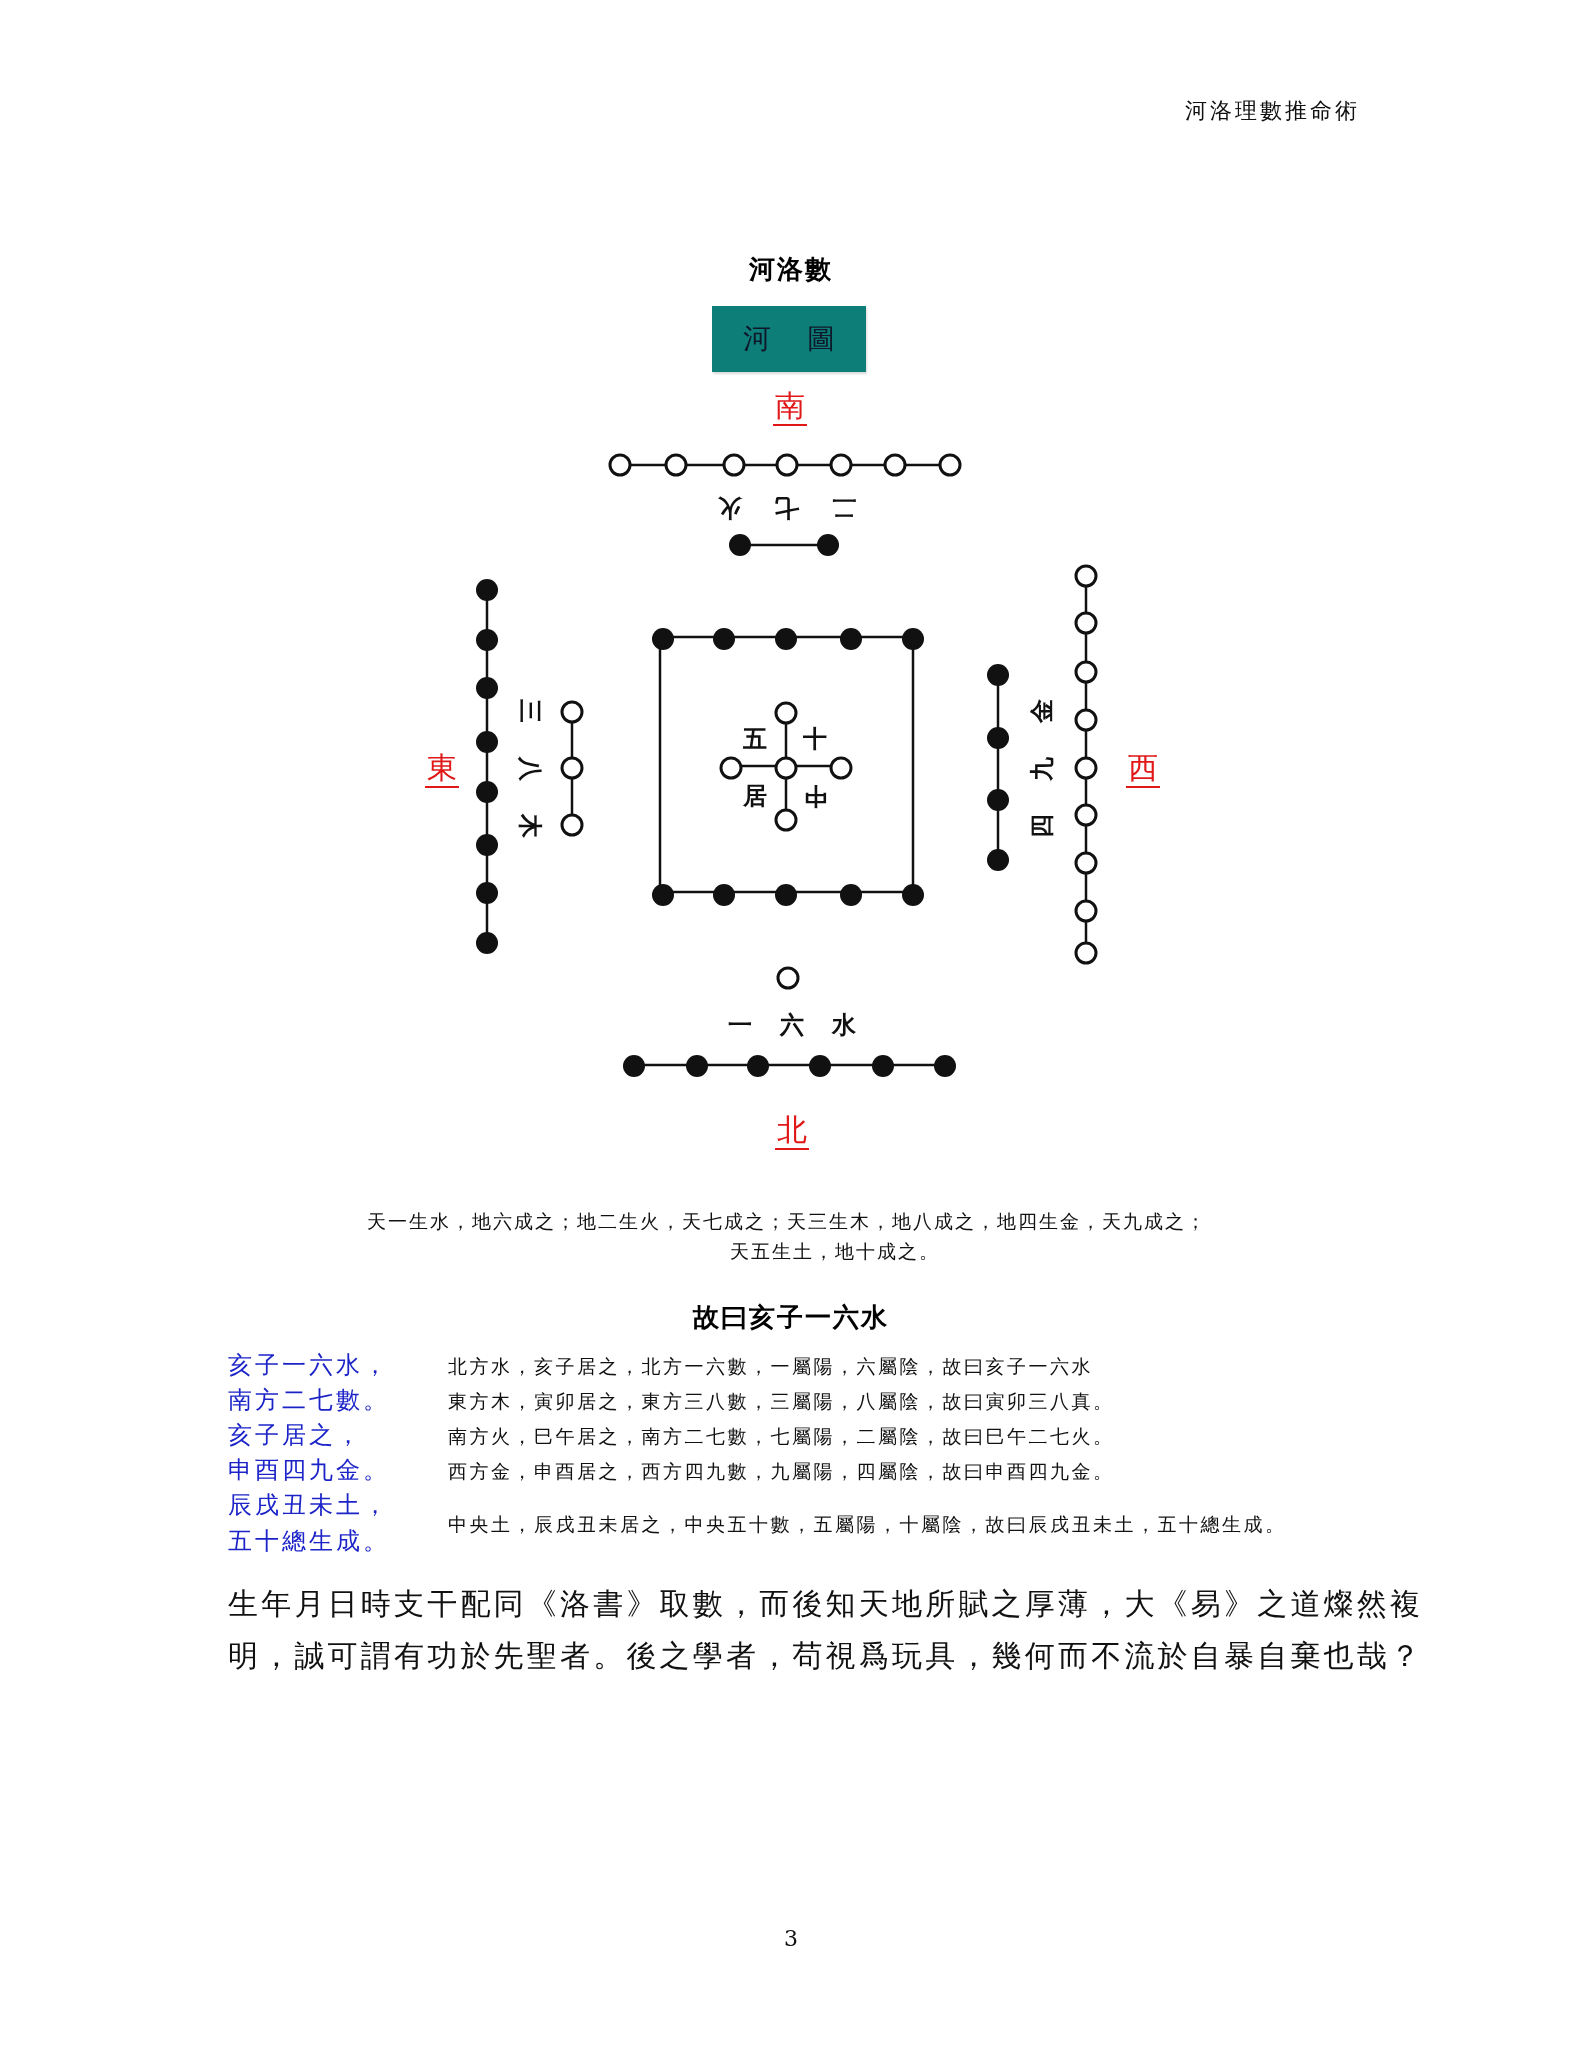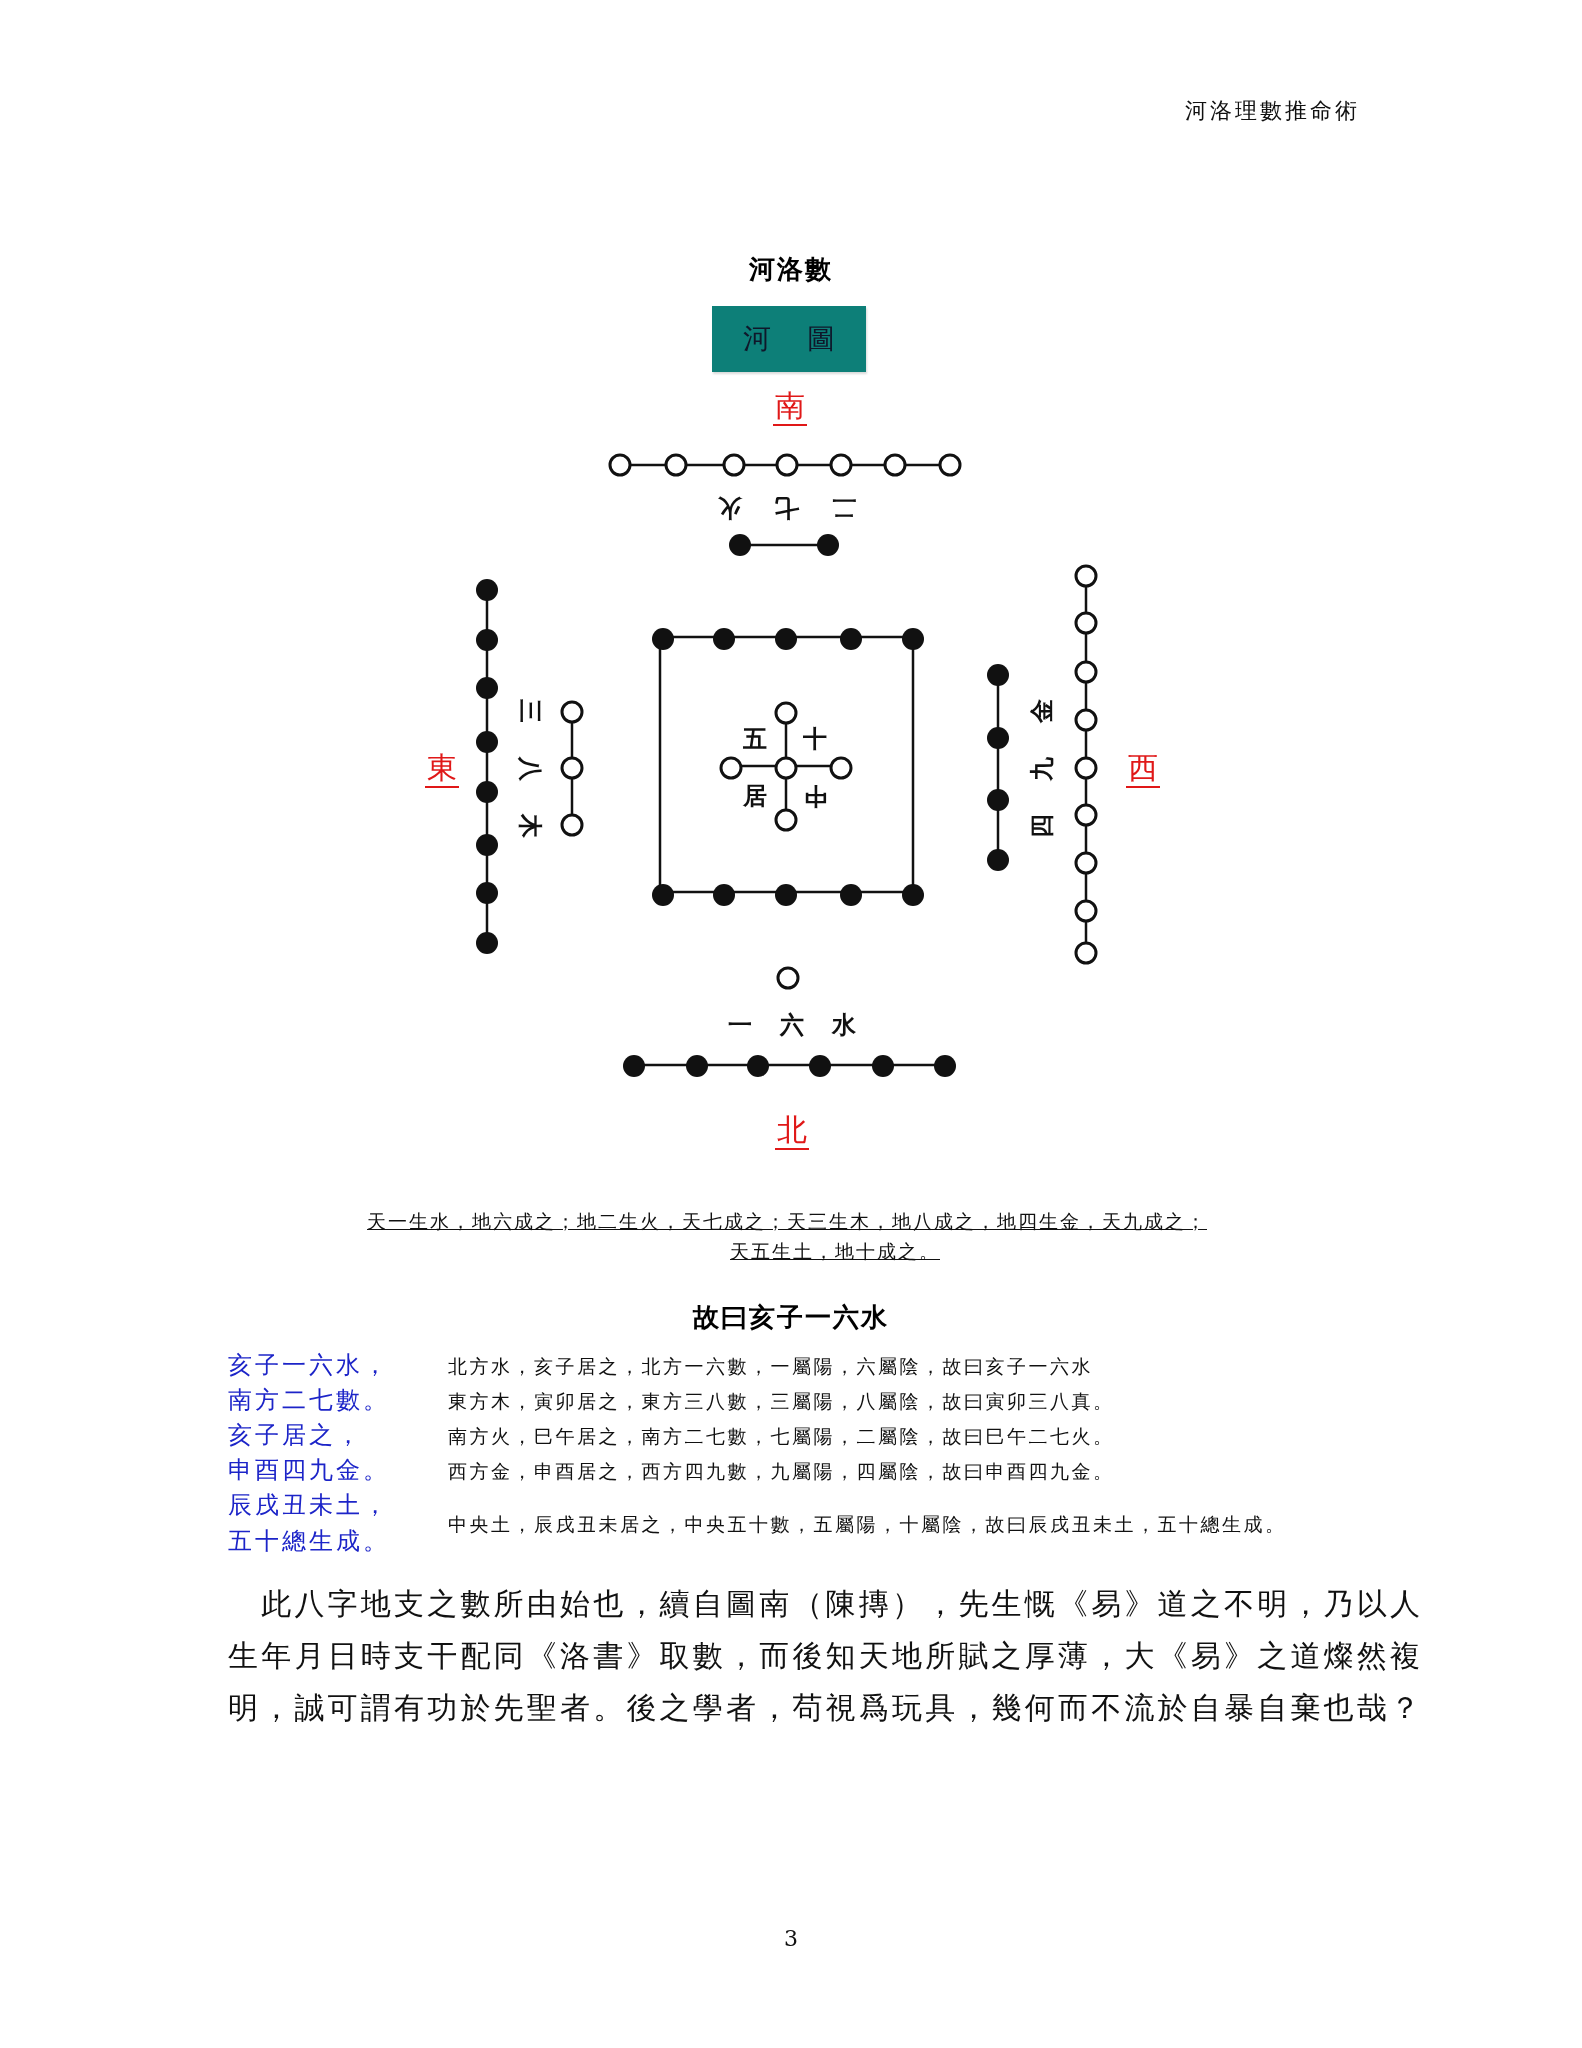--- a/index.html
+++ b/index.html
@@ -27,21 +27,21 @@
     }
     .diagram { position: absolute; left: 0; top: 0; width: 1582px; height: 1200px; pointer-events: none; }
     .dir {
       position: absolute; color: #e01818; font-size: 30px; line-height: 36px;
       border-bottom: 2px solid #e01818; padding: 0 2px;
     }
     .glyph { position: absolute; font-size: 24px; font-weight: bold; color: #111; line-height: 26px; }
     .rot { transform: rotate(180deg); display: inline-block; }
     .caption {
       position: absolute; left: 0; width: 1574px; text-align: center;
-      font-size: 19px; letter-spacing: 2px; line-height: 30px; text-decoration: underline;
+      font-size: 19px; letter-spacing: 2px; line-height: 30px;
     }
     .branch-row { position: absolute; left: 228px; width: 1130px; font-size: 19px; }
     .branch-left {
       position: absolute; left: 0; color: #1c24c8; font-size: 24px; letter-spacing: 3px; line-height: 34px;
     }
     .branch-right {
       position: absolute; left: 220px; color: #111; letter-spacing: 2.5px; white-space: nowrap;
     }
     .body-para {
       position: absolute; left: 228px; width: 1124px; top: 1578px;
@@ -217,18 +217,17 @@
   <div class="branch-left" style="top:-6px;">申酉四九金。</div>
   <div class="branch-right">西方金，申酉居之，西方四九數，九屬陽，四屬陰，故曰申酉四九金。</div>
 </div>
 <div class="branch-row" style="top:1494px;">
   <div class="branch-left" style="top:-6px;">辰戌丑未土，</div>
   <div class="branch-left" style="top:30px;">五十總生成。</div>
   <div class="branch-right" style="top:18px;">中央土，辰戌丑未居之，中央五十數，五屬陽，十屬陰，故曰辰戌丑未土，五十總生成。</div>
 </div>
 
 <div class="body-para">
-  <span class="line">　此八字地支之數所由始也，續自圖南（陳摶），先生慨《易》道之不明，乃以人</span>
   <span class="line">生年月日時支干配同《洛書》取數，而後知天地所賦之厚薄，大《易》之道燦然複</span>
   <span class="line">明，誠可謂有功於先聖者。後之學者，苟視爲玩具，幾何而不流於自暴自棄也哉？</span>
 </div>
 
 <div class="page-number">3</div>
 
 </body></html>

